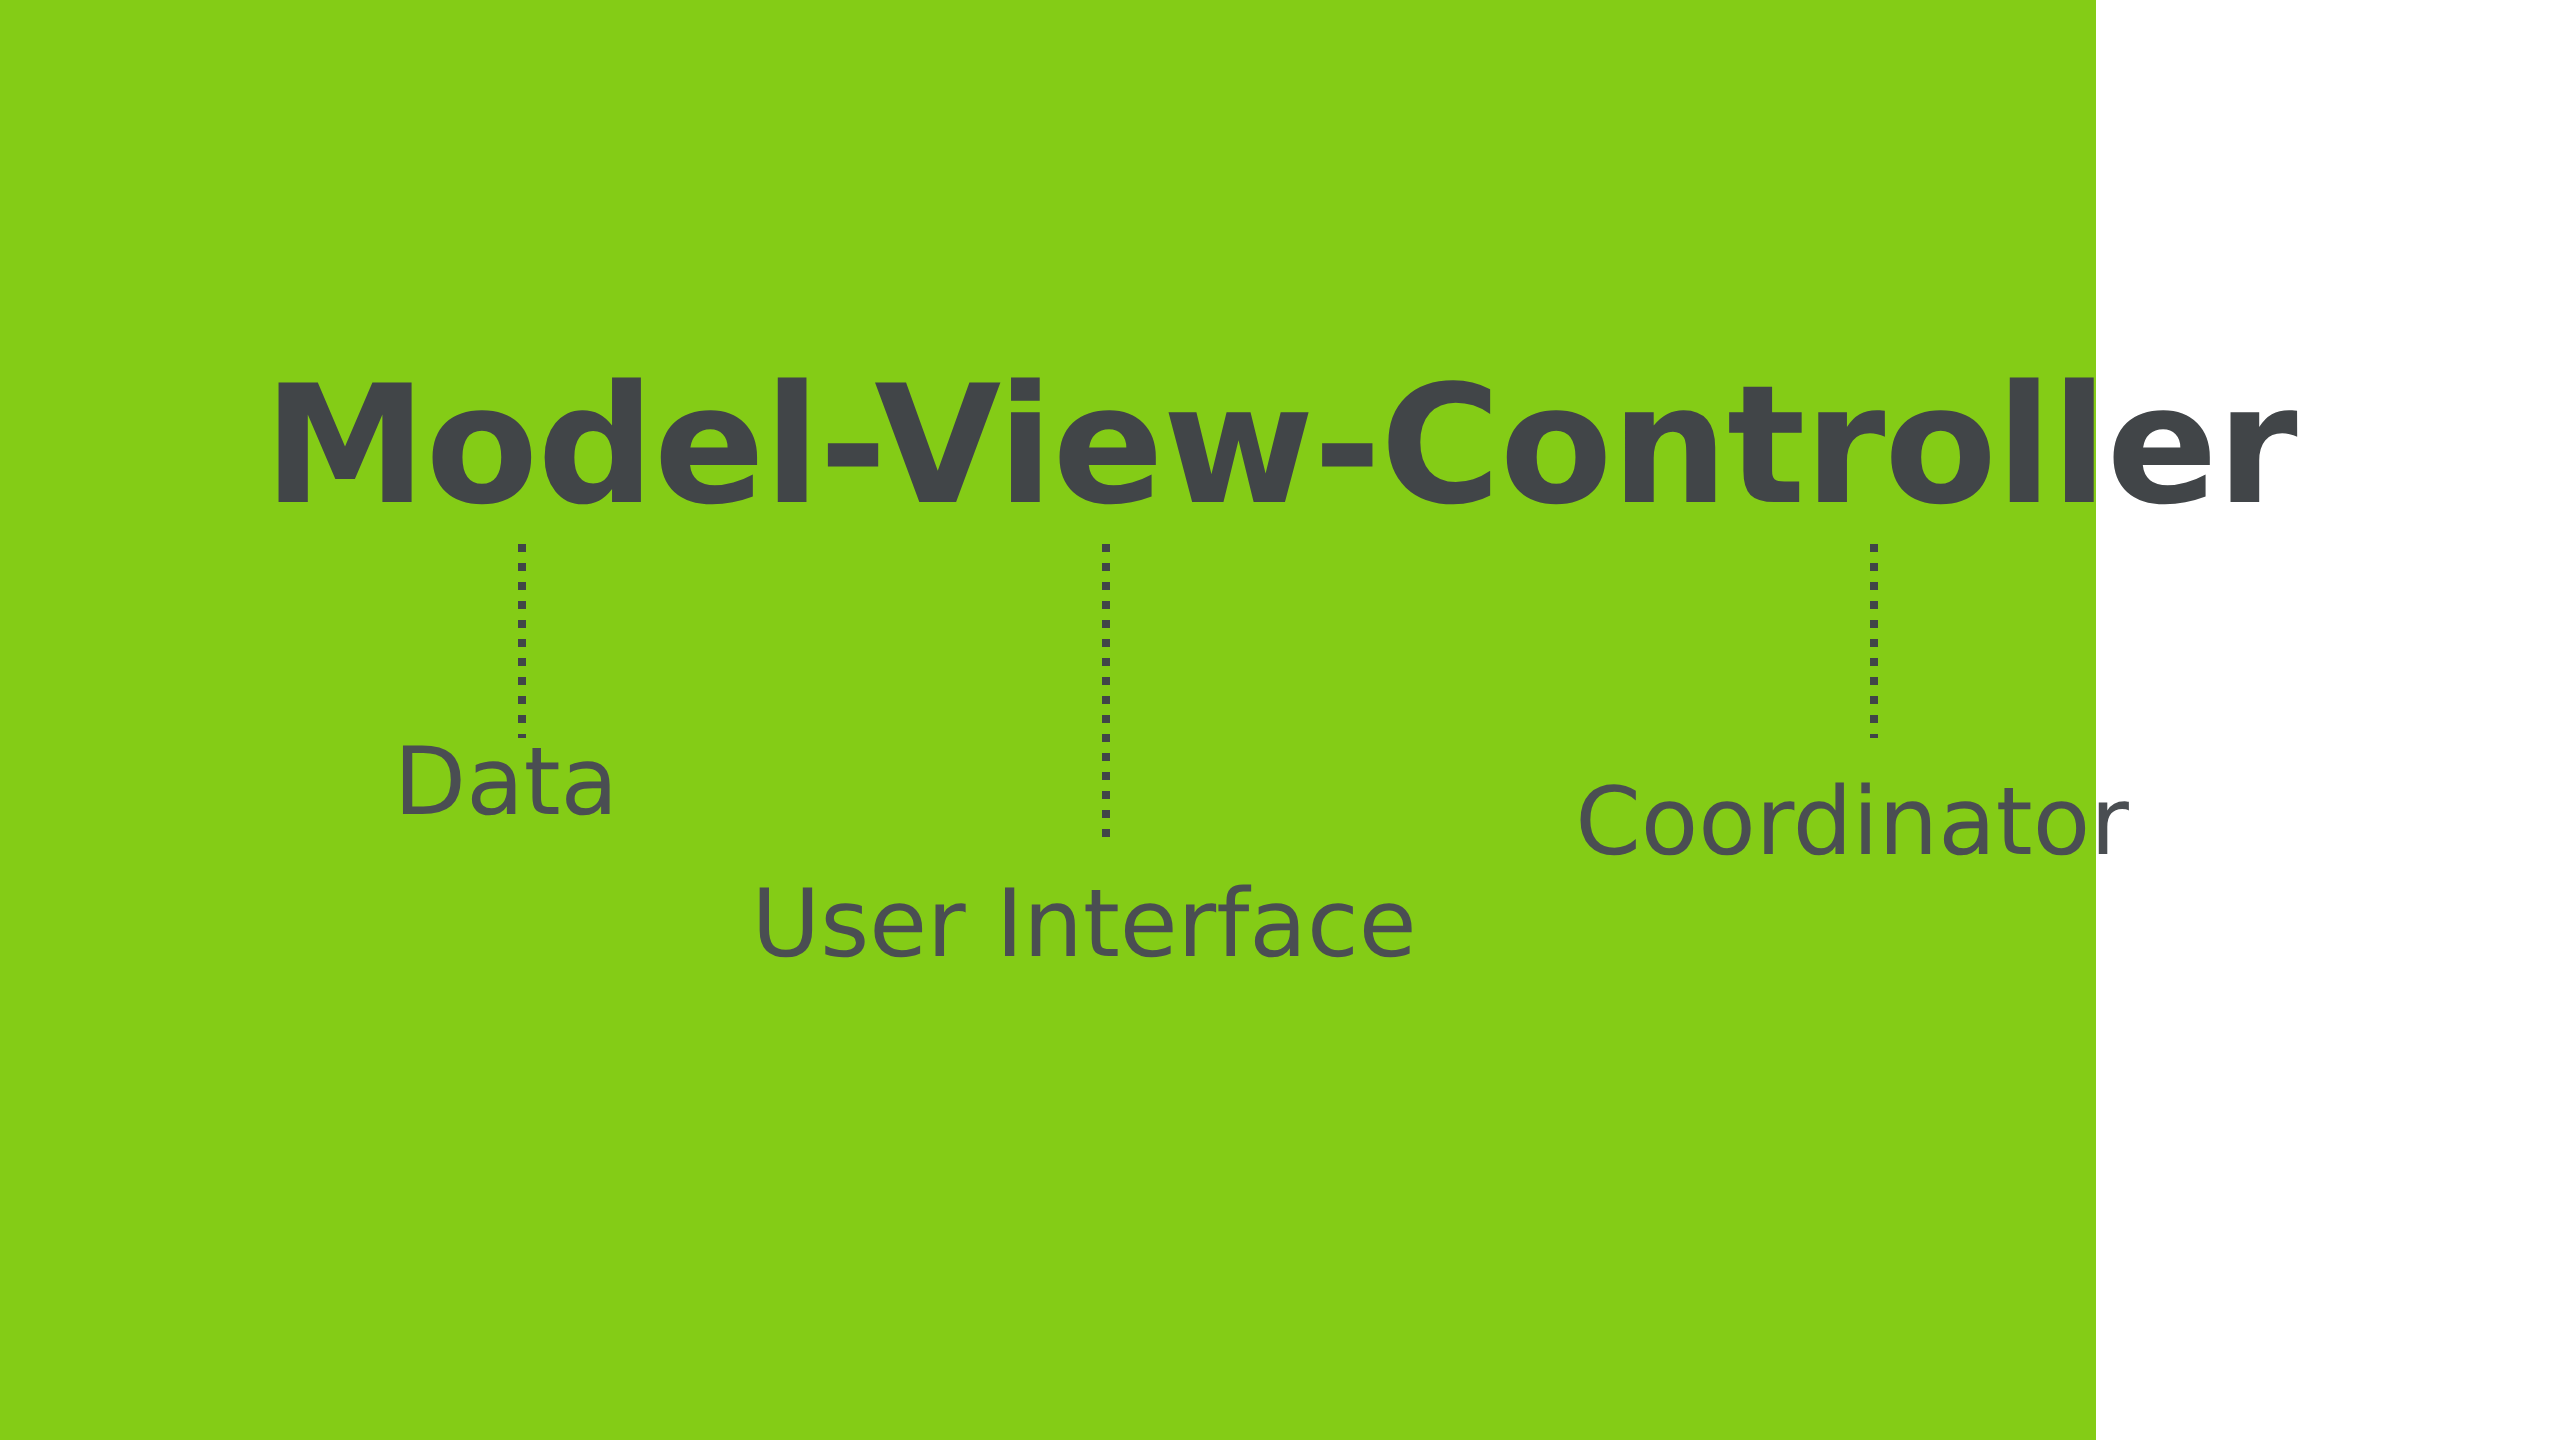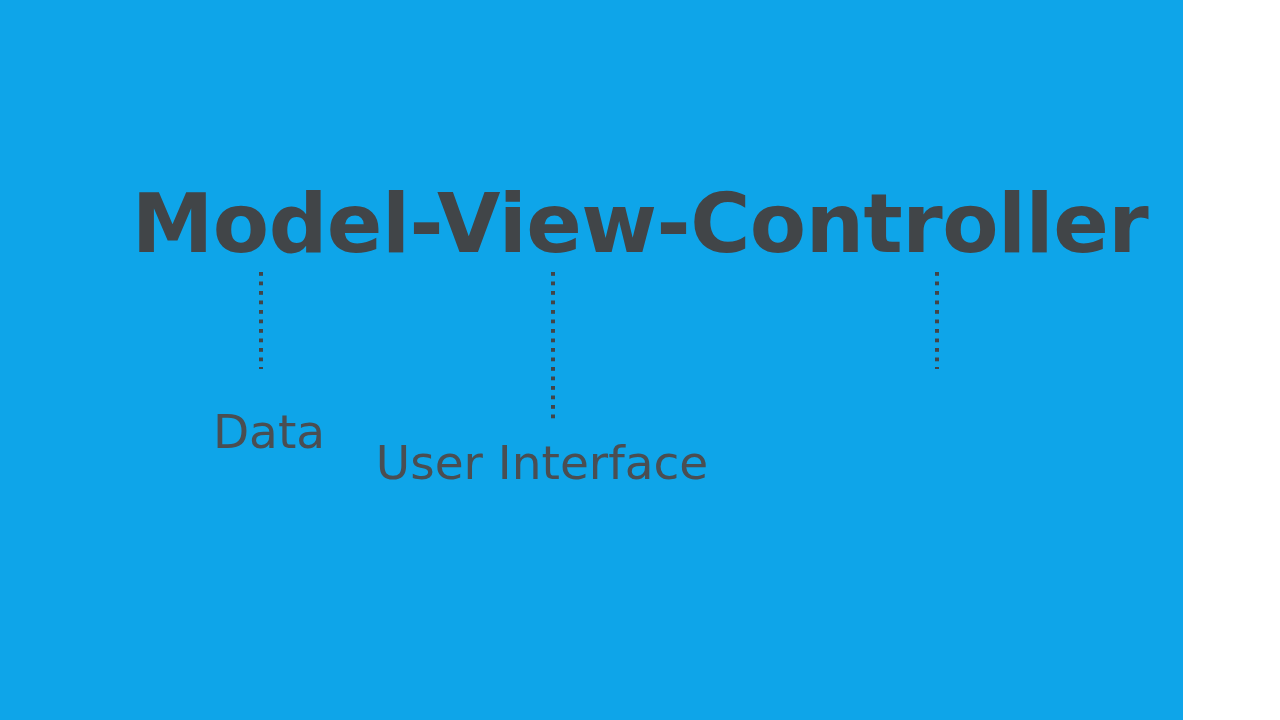--- a/index.html
+++ b/index.html
@@ -10,23 +10,23 @@
   body {
     width: 1280px;
     height: 720px;
     background: #ffffff;
     font-family: "Liberation Sans", "DejaVu Sans", sans-serif;
     overflow: hidden;
   }
 
   .slide {
     position: relative;
-    width: 1183px;
+    width: 1048px;
     height: 720px;
-    background: #0ea5e9;
+    background: #84cc16;
   }
 
   
   .diagram-title {
     position: absolute;
     left: 0;
     top: 0;
     width: 1280px;
     text-align: center;
     font-family: "DejaVu Sans", "Liberation Sans", sans-serif;
@@ -63,35 +63,36 @@
     position: absolute;
     font-family: "DejaVu Sans", "Liberation Sans", sans-serif;
     font-weight: 400;
     font-size: 47px;
     line-height: 1;
     color: #4a4e52;
     white-space: nowrap;
     transform: translateX(-50%);
   }
 
-  .label-data      { left: 253px; top: 408px; margin-left: 16px; }
+  .label-data      { left: 253px; top: 368px; }
   .label-ui        { left: 542px; top: 439px; }
   .label-coord     { left: 926px; top: 388px; }
 </style>
 </head>
 <body>
 
 <div class="slide">
 
   <div class="diagram-title">Model-View-Controller</div>
 
   <div class="connector connector-model"></div>
 
   <div class="connector connector-view"></div>
 
   <div class="connector connector-controller"></div>
 
   <div class="leaf-label label-data">Data</div>
 
   <div class="leaf-label label-ui">User Interface</div>
 
+  <div class="leaf-label label-coord">Coordinator</div>
 
 </div>
 
 </body></html>

